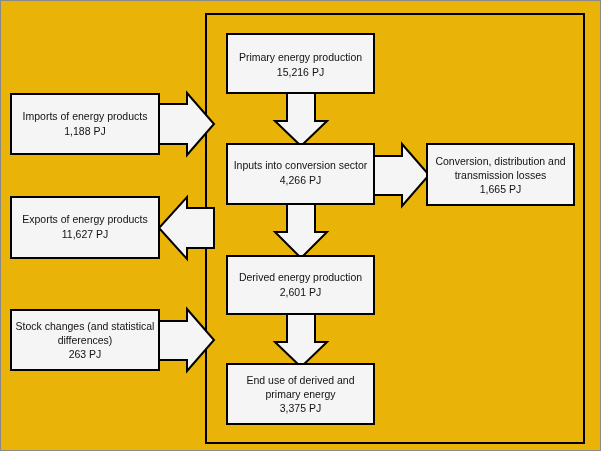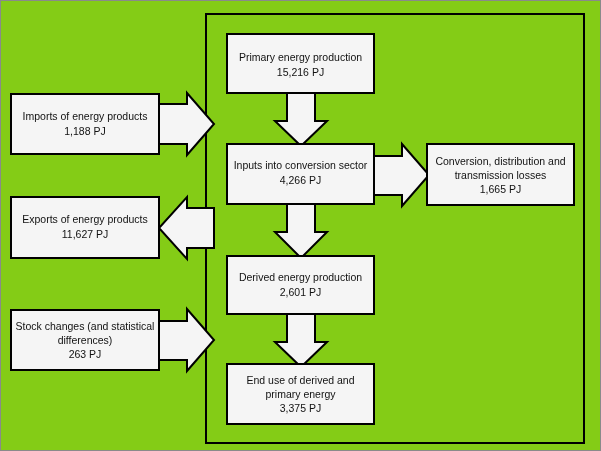--- a/index.html
+++ b/index.html
@@ -5,21 +5,21 @@
 <style>
   html, body {
     margin: 0;
     padding: 0;
     background: #ffffff;
   }
   #canvas {
     position: relative;
     width: 601px;
     height: 451px;
-    background: #84cc16;
+    background: #eab308;
     box-sizing: border-box;
     border: 1px solid #8a8a8a;
     overflow: hidden;
     font-family: "Liberation Sans", "DejaVu Sans", sans-serif;
   }
   #flow-svg {
     position: absolute;
     left: 0;
     top: 0;
     width: 601px;

